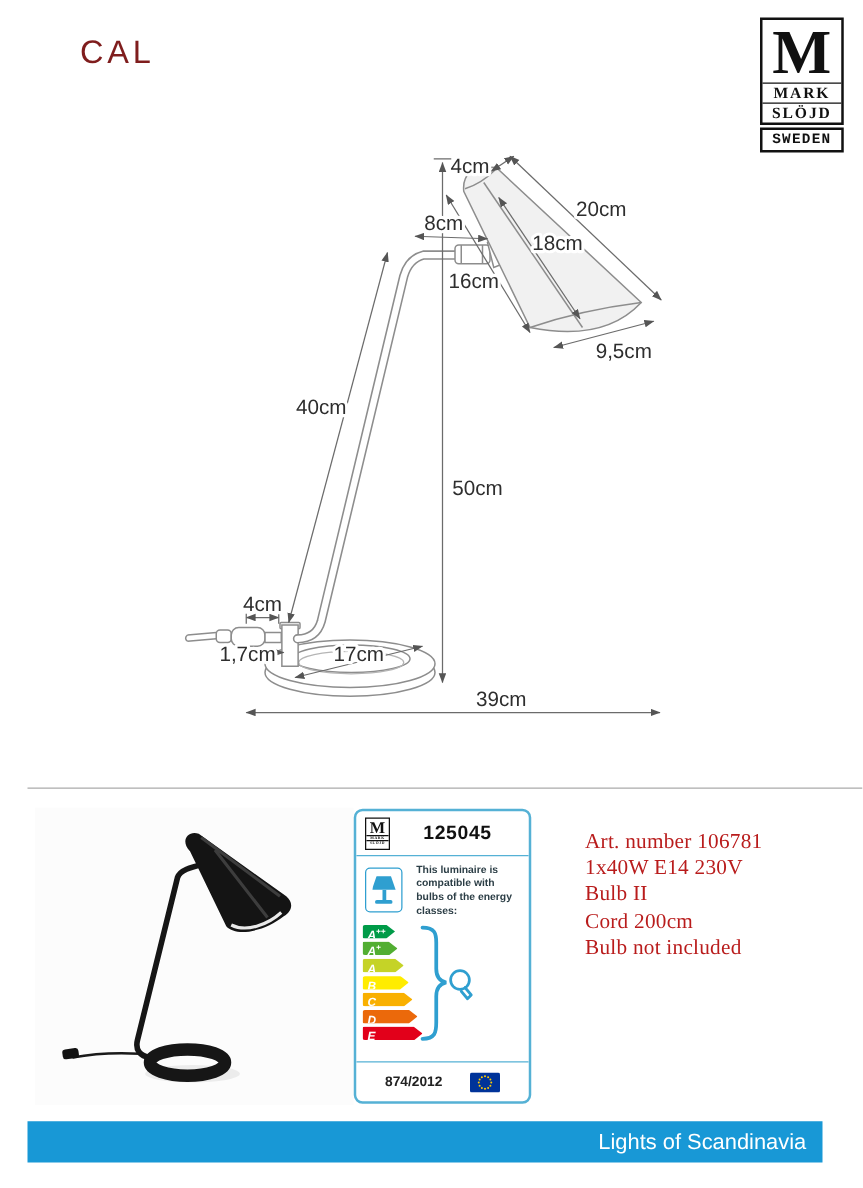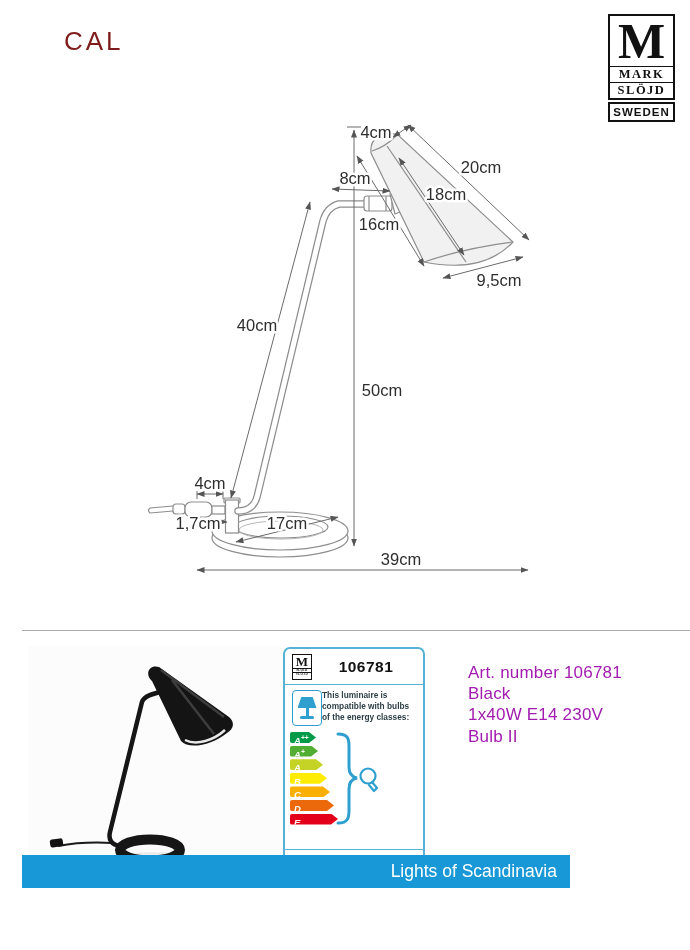--- a/index.html
+++ b/index.html
@@ -7,21 +7,21 @@
   .abs{position:absolute;}
 
   
   .product-title{left:64px;top:26px;font-size:26px;letter-spacing:3px;color:#7f1d1d;font-weight:400;}
 
   
   .brand-logo{left:608px;top:14px;width:67px;}
   .logo-main{border:2.5px solid #111;background:#fff;text-align:center;font-family:"Liberation Serif",serif;font-weight:700;color:#111;}
   .logo-m{font-size:50px;line-height:50px;display:block;}
   .logo-word{display:block;font-size:12.5px;letter-spacing:1.5px;line-height:15px;border-top:1.5px solid #111;}
-  .logo-country{margin-top:2px;border:2.5px solid #111;text-align:center;font-family:Liberation Sans, sans-serif;font-weight:700;font-size:11.5px;letter-spacing:1px;line-height:16px;color:#111;}
+  .logo-country{margin-top:2px;border:2.5px solid #111;text-align:center;font-family:Liberation Mono, monospace;font-weight:700;font-size:11.5px;letter-spacing:1px;line-height:16px;color:#111;}
 
   
   .diagram-svg{left:0;top:70px;}
   .dim{stroke:#6b6b6b;stroke-width:1;fill:none;}
   .lamp-line{stroke:#8d8d8d;stroke-width:1.2;fill:none;}
   .lamp-fill{stroke:#8d8d8d;stroke-width:1.2;fill:#f1f1f1;}
   .lamp-white{stroke:#8d8d8d;stroke-width:1.2;fill:#fff;}
   .dim-label{font-family:"Liberation Sans",sans-serif;font-size:16.5px;fill:#2e2e2e;text-anchor:middle;paint-order:stroke;stroke:#fff;stroke-width:5px;stroke-linejoin:round;}
 
   
@@ -30,39 +30,39 @@
   
   .photo-svg{left:28px;top:646px;}
 
   
   .energy-label{left:283px;top:647px;width:142px;height:236px;box-sizing:border-box;border:2px solid var(--label-border,#55b1d5);border-radius:7px;background:#fff;display:flex;flex-direction:column;overflow:hidden;}
   .el-header{display:flex;align-items:center;height:35px;padding:0 7px;gap:4px;border-bottom:1.5px solid var(--label-border,#55b1d5);flex:none;}
   .el-minilogo{width:20px;height:26px;border:1.5px solid #111;box-sizing:border-box;text-align:center;font-family:"Liberation Serif",serif;font-weight:700;color:#111;flex:none;overflow:hidden;}
   .el-minilogo .m{display:block;font-size:13px;line-height:13px;}
   .el-minilogo .micro{display:block;font-size:3px;line-height:3.5px;letter-spacing:.5px;border-top:.5px solid #111;}
   .el-artno{flex:1;text-align:center;font-size:15.5px;font-weight:700;letter-spacing:.5px;color:#111;}
-  .el-info{display:flex;gap:0;padding:5px 7px 3px 7px;align-items:flex-start;flex:none;}
+  .el-info{display:flex;gap:11px;padding:5px 7px 3px 7px;align-items:center;flex:none;}
   .el-lampbox{width:30px;height:36px;flex:none;border:1.6px solid var(--label-accent,#2f9fd0);border-radius:4px;box-sizing:border-box;display:flex;flex-direction:column;align-items:center;justify-content:center;}
   .el-lampshade{width:19px;height:11px;background:var(--label-accent,#2f9fd0);clip-path:polygon(20% 0,80% 0,100% 100%,0 100%);}
   .el-lampstem{width:3px;height:8px;background:var(--label-accent,#2f9fd0);}
   .el-lampbase{width:14px;height:3px;background:var(--label-accent,#2f9fd0);border-radius:1.5px;}
   .el-infotext{font-size:8.3px;line-height:1.32;font-weight:700;color:#2c3e46;}
   .el-arrows{flex:1;position:relative;padding:3px 0 0 5px;}
   .e-arrow{height:11px;margin-bottom:2.6px;border-radius:2px 0 0 2px;clip-path:polygon(0 0,calc(100% - 7px) 0,100% 50%,calc(100% - 7px) 100%,0 100%);}
   .e-label{display:block;font-style:italic;font-weight:700;font-size:9.5px;line-height:11px;color:#fff;padding-left:4px;font-family:"Liberation Sans",sans-serif;}
   .e-label sup{font-size:6.5px;}
   .el-brace{position:absolute;left:50px;top:2px;}
   .el-footer{border-top:1.5px solid var(--label-border,#55b1d5);height:31px;display:flex;align-items:center;padding:0 23px;flex:none;}
   .el-reg{font-size:11px;font-weight:700;color:#222;flex:1;}
 
   
-  .details{left:468px;top:662px;font-size:17px;line-height:21.2px;color:#a21caf;letter-spacing:.2px;}
-
-  
-  .footer-bar{left:22px;top:855px;width:548px;height:33px;background:var(--footer-bar,#1898d6);color:#fff;display:flex;align-items:center;justify-content:flex-end;padding-right:13px;box-sizing:border-box;font-size:17.5px;}
+  .details{left:468px;top:662px;font-size:17px;line-height:21.2px;color:#b91c1c;letter-spacing:.2px;font-family:Liberation Serif, serif;}
+
+  
+  .footer-bar{left:22px;top:897px;width:636px;height:33px;background:var(--footer-bar,#1898d6);color:#fff;display:flex;align-items:center;justify-content:flex-end;padding-right:13px;box-sizing:border-box;font-size:17.5px;}
 </style>
 </head>
 <body>
 
 <div class="abs product-title">CAL</div>
 
 <div class="abs brand-logo">
   <div class="logo-main">
     <span class="logo-m">M</span>
     <span class="logo-word">MARK</span>
@@ -161,21 +161,21 @@
   </g>
 </svg>
 
 <div class="abs energy-label">
   <div class="el-header">
     <div class="el-minilogo">
       <span class="m">M</span>
       <span class="micro">MARK</span>
       <span class="micro">SLÖJD</span>
     </div>
-    <div class="el-artno">106781</div>
+    <div class="el-artno">125045</div>
   </div>
   <div class="el-info">
     <div class="el-lampbox">
       <div class="el-lampshade"></div>
       <div class="el-lampstem"></div>
       <div class="el-lampbase"></div>
     </div>
     <div class="el-infotext">This luminaire is compatible with bulbs of the energy classes:</div>
   </div>
   <div class="el-arrows">
@@ -223,20 +223,21 @@
         <circle cx="7" cy="8" r="0.8"></circle>
           <circle cx="7.7" cy="5.5" r="0.8"></circle>
           <circle cx="9.5" cy="3.7" r="0.8"></circle>
       </g>
     </svg>
   </div>
 </div>
 
 <div class="abs details">
   <div>Art. number 106781</div>
-  <div>Black</div>
   <div>1x40W E14 230V</div>
   <div>Bulb II</div>
+  <div>Cord 200cm</div>
+  <div>Bulb not included</div>
 </div>
 
 <div class="abs footer-bar">
   <span>Lights of Scandinavia</span>
 </div>
 
 </body></html>

